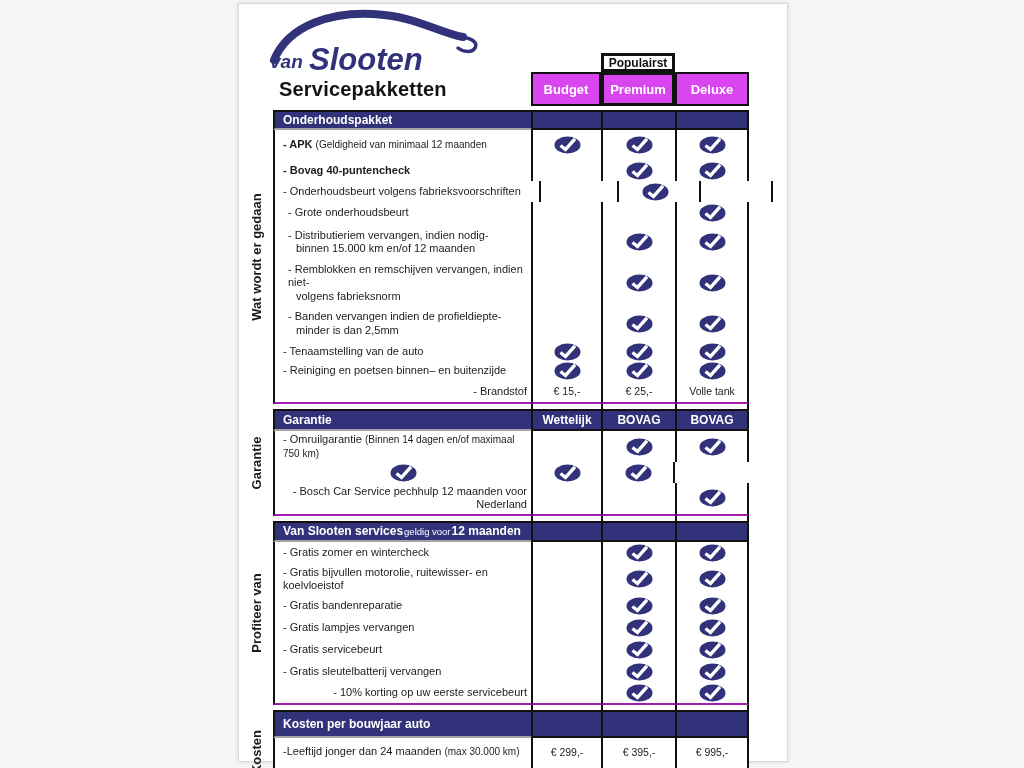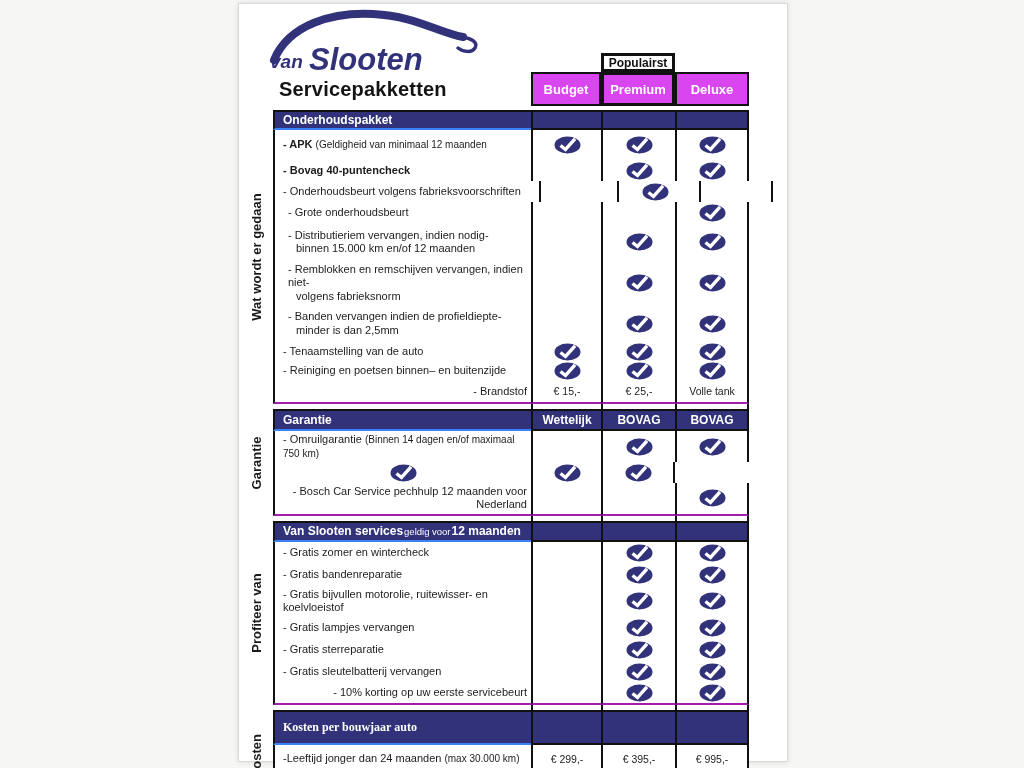--- a/index.html
+++ b/index.html
@@ -13,21 +13,21 @@
   .cell{box-sizing:border-box;}
   
   .hcell{background:#d946ef;color:#fff;font-weight:bold;font-size:13px;
     display:flex;align-items:center;justify-content:center;border:2px solid #111;}
   .hcell.prem{border-width:3px;}
   .badge{position:absolute;left:328px;top:-19px;width:74px;height:19px;background:#fff;
     border:3px solid #111;box-sizing:border-box;display:flex;align-items:center;justify-content:center;
     font-size:12px;font-weight:bold;color:#111;}
   
   .barlab{background:#32327A;color:#fff;display:flex;align-items:center;padding-left:8px;
-    border-top:2px solid #111;border-bottom:2px solid #3b82f6;border-left:2px solid #111;}
+    border-top:2px solid #111;border-bottom:2px solid #a3a3a3;border-left:2px solid #111;}
   .barpkg{background:#32327A;color:#fff;font-weight:bold;font-size:12px;
     display:flex;align-items:center;justify-content:center;
     border-top:2px solid #111;border-bottom:2px solid #111;border-left:2px solid #111;}
   .barpkg.last{border-right:2px solid #111;}
   .bar-b{font-weight:bold;font-size:12px;}
   .bar-s{font-weight:normal;font-size:9.5px;padding:0 1px;}
   
   .labcell{border-left:2px solid #111;background:#fff;display:flex;flex-direction:column;
     justify-content:center;padding:2px 4px 2px 8px;font-size:11px;color:#1c1c1c;line-height:1.22;}
   .labcell.ind{padding-left:13px;}
@@ -420,20 +420,42 @@
               <span class="check-wrap">
                 <svg width="27" height="18" viewBox="0 0 27 18">
                   <ellipse cx="13.5" cy="9" rx="13" ry="8.5" fill="#32327A"></ellipse>
                   <path d="M6.5 9.5 L11.5 13.5 L21 2.8" fill="none" stroke="#fff" stroke-width="3.4"></path>
                 </svg>
               </span>
             </div>
           </div>
           <div class="trow" style="min-height: 22px;">
             <div class="cell labcell">
+              <div><span>- Gratis bijvullen motorolie, ruitewisser- en koelvloeistof</span></div>
+            </div>
+            <div class="cell pkgcell"></div>
+            <div class="cell pkgcell">
+              <span class="check-wrap">
+                <svg width="27" height="18" viewBox="0 0 27 18">
+                  <ellipse cx="13.5" cy="9" rx="13" ry="8.5" fill="#32327A"></ellipse>
+                  <path d="M6.5 9.5 L11.5 13.5 L21 2.8" fill="none" stroke="#fff" stroke-width="3.4"></path>
+                </svg>
+              </span>
+            </div>
+            <div class="cell pkgcell last">
+              <span class="check-wrap">
+                <svg width="27" height="18" viewBox="0 0 27 18">
+                  <ellipse cx="13.5" cy="9" rx="13" ry="8.5" fill="#32327A"></ellipse>
+                  <path d="M6.5 9.5 L11.5 13.5 L21 2.8" fill="none" stroke="#fff" stroke-width="3.4"></path>
+                </svg>
+              </span>
+            </div>
+          </div>
+          <div class="trow" style="min-height: 22px;">
+            <div class="cell labcell">
               <div><span>- Gratis bandenreparatie</span></div>
             </div>
             <div class="cell pkgcell"></div>
             <div class="cell pkgcell">
               <span class="check-wrap">
                 <svg width="27" height="18" viewBox="0 0 27 18">
                   <ellipse cx="13.5" cy="9" rx="13" ry="8.5" fill="#32327A"></ellipse>
                   <path d="M6.5 9.5 L11.5 13.5 L21 2.8" fill="none" stroke="#fff" stroke-width="3.4"></path>
                 </svg>
               </span>
@@ -442,21 +464,21 @@
               <span class="check-wrap">
                 <svg width="27" height="18" viewBox="0 0 27 18">
                   <ellipse cx="13.5" cy="9" rx="13" ry="8.5" fill="#32327A"></ellipse>
                   <path d="M6.5 9.5 L11.5 13.5 L21 2.8" fill="none" stroke="#fff" stroke-width="3.4"></path>
                 </svg>
               </span>
             </div>
           </div>
           <div class="trow" style="min-height: 22px;">
             <div class="cell labcell">
-              <div><span>- Gratis bijvullen motorolie, ruitewisser- en koelvloeistof</span></div>
+              <div><span>- Gratis lampjes vervangen</span></div>
             </div>
             <div class="cell pkgcell"></div>
             <div class="cell pkgcell">
               <span class="check-wrap">
                 <svg width="27" height="18" viewBox="0 0 27 18">
                   <ellipse cx="13.5" cy="9" rx="13" ry="8.5" fill="#32327A"></ellipse>
                   <path d="M6.5 9.5 L11.5 13.5 L21 2.8" fill="none" stroke="#fff" stroke-width="3.4"></path>
                 </svg>
               </span>
             </div>
@@ -464,43 +486,21 @@
               <span class="check-wrap">
                 <svg width="27" height="18" viewBox="0 0 27 18">
                   <ellipse cx="13.5" cy="9" rx="13" ry="8.5" fill="#32327A"></ellipse>
                   <path d="M6.5 9.5 L11.5 13.5 L21 2.8" fill="none" stroke="#fff" stroke-width="3.4"></path>
                 </svg>
               </span>
             </div>
           </div>
           <div class="trow" style="min-height: 22px;">
             <div class="cell labcell">
-              <div><span>- Gratis lampjes vervangen</span></div>
-            </div>
-            <div class="cell pkgcell"></div>
-            <div class="cell pkgcell">
-              <span class="check-wrap">
-                <svg width="27" height="18" viewBox="0 0 27 18">
-                  <ellipse cx="13.5" cy="9" rx="13" ry="8.5" fill="#32327A"></ellipse>
-                  <path d="M6.5 9.5 L11.5 13.5 L21 2.8" fill="none" stroke="#fff" stroke-width="3.4"></path>
-                </svg>
-              </span>
-            </div>
-            <div class="cell pkgcell last">
-              <span class="check-wrap">
-                <svg width="27" height="18" viewBox="0 0 27 18">
-                  <ellipse cx="13.5" cy="9" rx="13" ry="8.5" fill="#32327A"></ellipse>
-                  <path d="M6.5 9.5 L11.5 13.5 L21 2.8" fill="none" stroke="#fff" stroke-width="3.4"></path>
-                </svg>
-              </span>
-            </div>
-          </div>
-          <div class="trow" style="min-height: 22px;">
-            <div class="cell labcell">
-              <div><span>- Gratis sterreparatie</span></div>
+              <div><span>- Gratis servicebeurt</span></div>
             </div>
             <div class="cell pkgcell"></div>
             <div class="cell pkgcell">
               <span class="check-wrap">
                 <svg width="27" height="18" viewBox="0 0 27 18">
                   <ellipse cx="13.5" cy="9" rx="13" ry="8.5" fill="#32327A"></ellipse>
                   <path d="M6.5 9.5 L11.5 13.5 L21 2.8" fill="none" stroke="#fff" stroke-width="3.4"></path>
                 </svg>
               </span>
             </div>
@@ -559,21 +559,21 @@
           </div>
         </div>
         <div class="trow gap" style="height: 5px;">
           <div class="cell labcell"></div>
           <div class="cell pkgcell"></div>
           <div class="cell pkgcell"></div>
           <div class="cell pkgcell last"></div>
         </div>
         <div class="section">
           <div class="side-label">Kosten</div>
-          <div class="trow" style="height: 35px; font-family: Liberation Serif, serif;">
+          <div class="trow" style="height: 28px;">
             <div class="cell barlab">
               <span class="bar-b">Kosten per bouwjaar auto</span>
             </div>
             <div class="cell barpkg"></div>
             <div class="cell barpkg"></div>
             <div class="cell barpkg last"></div>
           </div>
           <div class="trow" style="min-height: 29px;">
             <div class="cell labcell">
               <div><span>-Leeftijd jonger dan 24 maanden </span><span class=" s">(max 30.000 km)</span></div>

